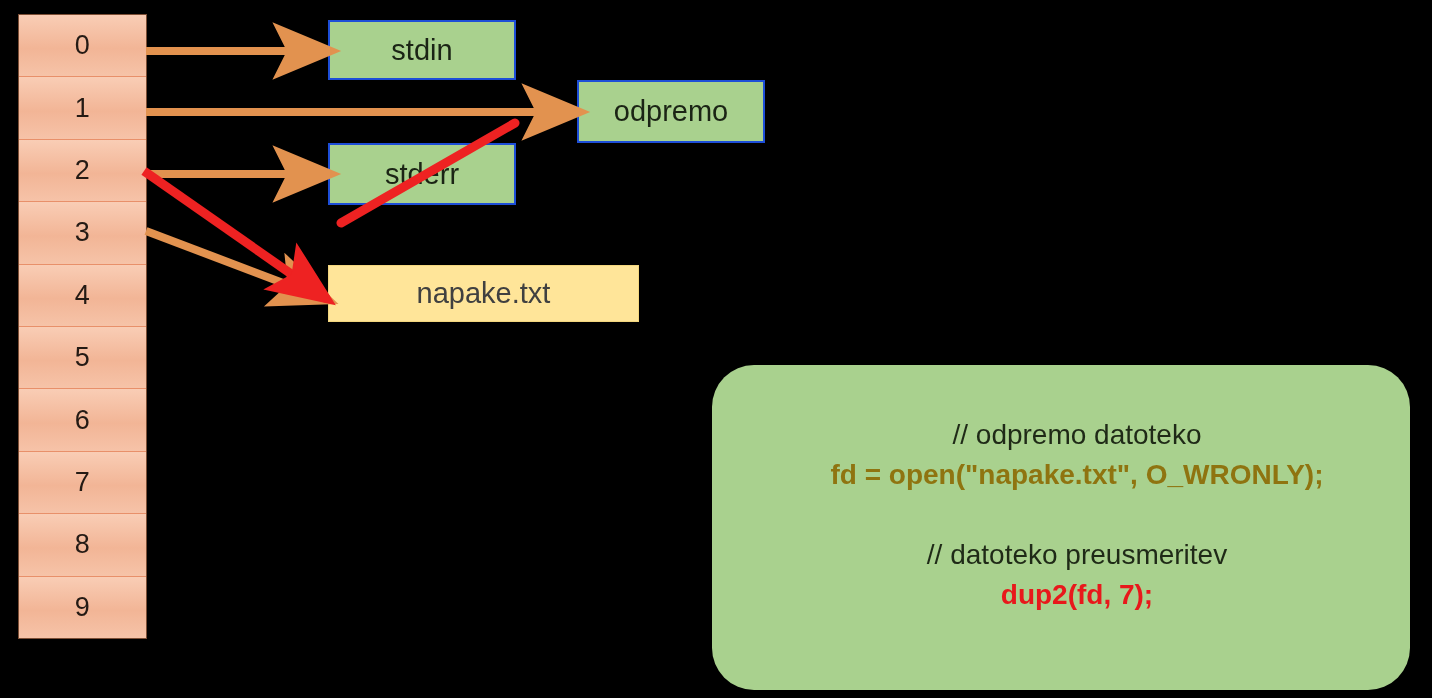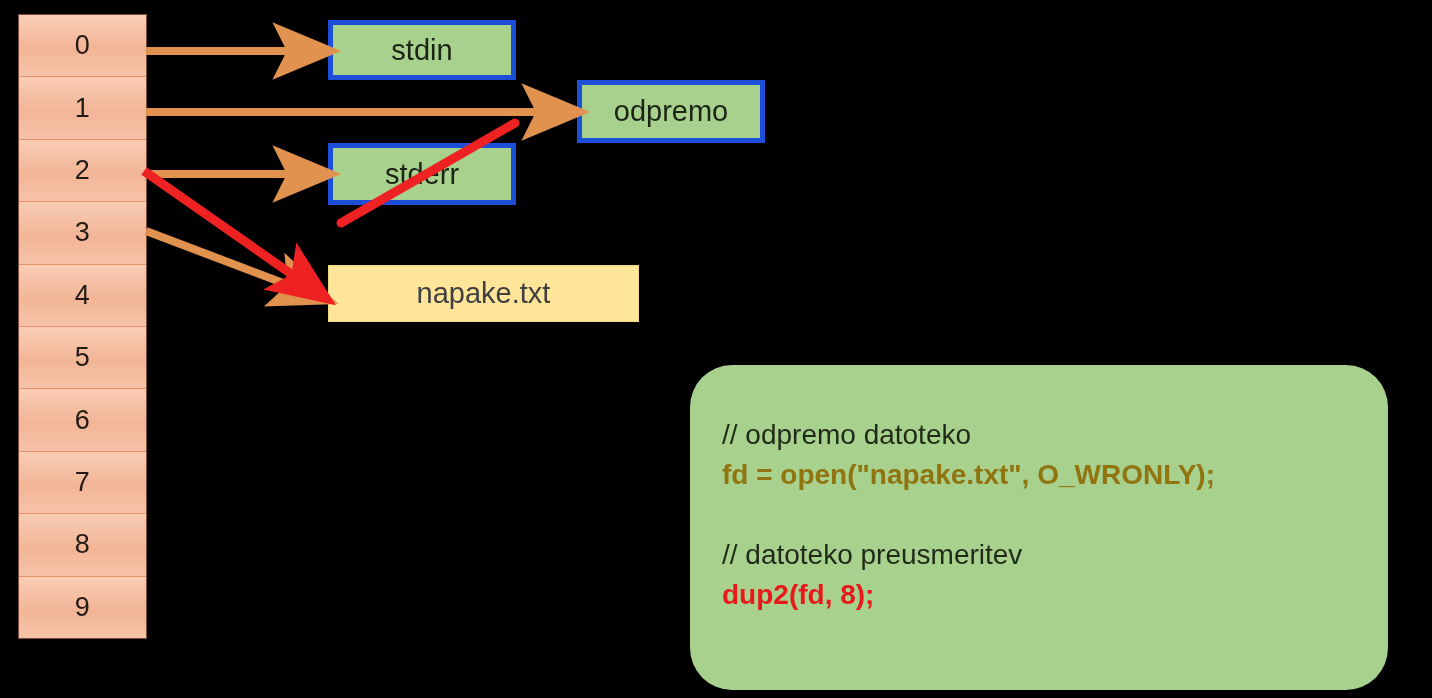--- a/index.html
+++ b/index.html
@@ -49,21 +49,21 @@
     position: absolute;
     display: flex;
     align-items: center;
     justify-content: center;
     font-size: 29px;
     color: #1d2616;
     box-sizing: border-box;
   }
   .node-green {
     background: #a9d18e;
-    border: 5px solid #1d4ed8;
+    border: 2px solid #1d4ed8;
     color: #1b2415;
   }
   .node-yellow {
     background: #ffe599;
     border: 1px solid #f3d67e;
     color: #404040;
   }
 
   #box-stdin  { left: 328px; top: 20px;  width: 188px; height: 60px; }
   #box-stdout { left: 577px; top: 80px;  width: 188px; height: 63px; }
@@ -75,28 +75,29 @@
     position: absolute;
     left: 0; top: 0;
     width: 1432px;
     height: 698px;
     pointer-events: none;
   }
 
   
   #code-box {
     position: absolute;
-    left: 690px;
+    left: 712px;
     top: 365px;
     width: 698px;
     height: 325px;
     background: #a9d18e;
     border-radius: 42px;
     box-sizing: border-box;
     padding: 50px 0 0 32px;
+    text-align: center;
   }
   .code-line {
     font-family: "Liberation Sans", sans-serif;
     font-size: 28px;
     line-height: 40px;
     white-space: pre;
     font-weight: normal;
   }
   .c-comment { color: #1f2a17; }
   .c-call    { color: #8f7410; font-weight: bold; }
@@ -178,16 +179,16 @@
     <line x1="144" y1="171" x2="327" y2="299" stroke="#ee2222" stroke-width="9" marker-end="url(#arrow-red)"></line>
 
     <line x1="341" y1="223" x2="515" y2="123" stroke="#ee2222" stroke-width="9" stroke-linecap="round"></line>
   </svg>
 
   <div id="code-box">
     <div class="code-line c-comment">// odpremo datoteko</div>
     <div class="code-line c-call">fd = open("napake.txt", O_WRONLY);</div>
     <div class="code-gap"></div>
     <div class="code-line c-comment">// datoteko preusmeritev</div>
-    <div class="code-line c-dup">dup2(fd, 8);</div>
+    <div class="code-line c-dup">dup2(fd, 7);</div>
   </div>
 
 </div>
 
 </body></html>

